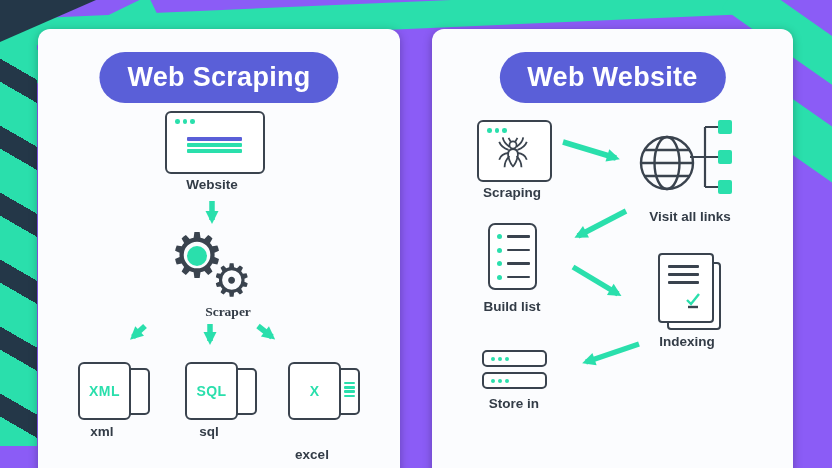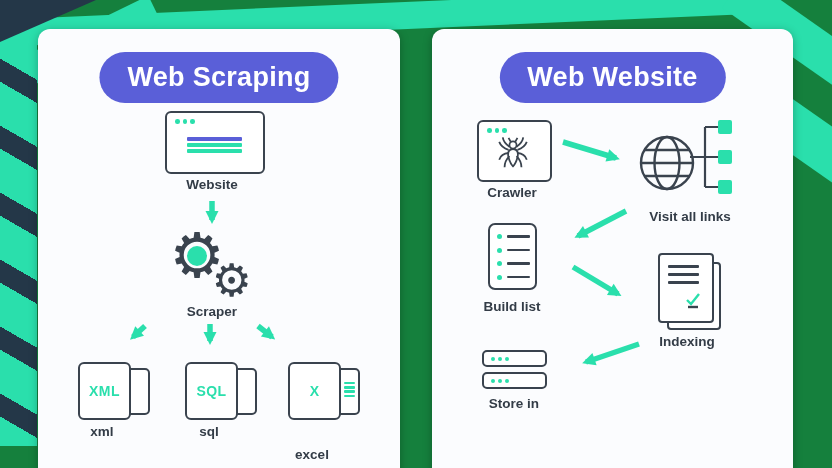--- a/index.html
+++ b/index.html
@@ -1,17 +1,17 @@
 <!DOCTYPE html>
 <html><head>
 <meta charset="utf-8">
 <style>
   html,body{margin:0;padding:0;background:#16212e;}
   .stage{position:relative;width:832px;height:468px;overflow:hidden;
-         background:#15803d;font-family:"Liberation Sans",sans-serif;}
+         background:#8b5cf6;font-family:"Liberation Sans",sans-serif;}
   
   .stripe{position:absolute;background:#2ADFAC;z-index:0;}
   .s-top{left:-30px;top:4px;width:780px;height:27px;transform:rotate(-2.5deg);}
   .s-topleft2{left:0;top:68px;width:165px;height:30px;transform:rotate(-26deg);transform-origin:left top;}
   .s-corner{position:absolute;left:0;top:0;width:96px;height:42px;background:#243748;
             clip-path:polygon(0 0,100% 0,0 100%);z-index:1;}
   .s-right1{left:745px;top:-25px;width:230px;height:40px;transform:rotate(35deg);transform-origin:left top;}
   .s-right2{left:730px;top:55px;width:250px;height:46px;transform:rotate(35deg);transform-origin:left top;}
   .s-leftband{position:absolute;left:0;top:36px;width:37px;height:410px;z-index:0;
        background:repeating-linear-gradient(210deg,#2ADFAC 0 38px,#243748 38px 58px);}
@@ -99,21 +99,21 @@
     </div>
     <div class="lbl" style="left:124px;top:148px;width:100px;">Website</div>
 
     <div class="gear gear-big" style="left:126px;top:194px;">
       <span>⚙</span>
       <span class="gear-dot"></span>
     </div>
     <div class="gear gear-small" style="left:170px;top:228px;">
       <span>⚙</span>
     </div>
-    <div class="lbl" style="left:124px;top:275px;width:100px;">Scraper</div>
+    <div class="lbl" style="left:140px;top:275px;width:100px;font-family:Liberation Serif, serif;">Scraper</div>
 
     <div class="file" style="left:40px;top:333px;">
       <span class="tab"></span>
       <span class="main">XML</span>
     </div>
     <div class="file" style="left:147px;top:333px;">
       <span class="tab"></span>
       <span class="main">SQL</span>
     </div>
     <div class="file" style="left:250px;top:333px;">
@@ -166,21 +166,21 @@
           <path d="M13,17.5 C7,15.5 4,12.5 2.5,8.5"></path>
           <path d="M13,21 C7,21.5 4,24 2.5,28.5"></path>
           <path d="M14,24.5 C10,28.5 8.5,32 8.5,37"></path>
           <path d="M22,14 C27,10.5 29,7.5 29.5,3.5"></path>
           <path d="M23,17.5 C29,15.5 32,12.5 33.5,8.5"></path>
           <path d="M23,21 C29,21.5 32,24 33.5,28.5"></path>
           <path d="M22,24.5 C26,28.5 27.5,32 27.5,37"></path>
         </g>
       </svg>
     </div>
-    <div class="lbl" style="left:30px;top:156px;width:100px;">Crawler</div>
+    <div class="lbl" style="left:30px;top:156px;width:100px;">Scraping</div>
 
     <svg width="60" height="60" viewBox="0 0 60 60" style="position:absolute;left:205px;top:104px;">
       <g class="st" stroke-width="2.4">
         <circle cx="30" cy="30" r="26"></circle>
         <ellipse cx="30" cy="30" rx="12.5" ry="26"></ellipse>
         <line x1="4" y1="30" x2="56" y2="30"></line>
         <line x1="7.5" y1="17" x2="52.5" y2="17"></line>
         <line x1="7.5" y1="43" x2="52.5" y2="43"></line>
       </g>
     </svg>

